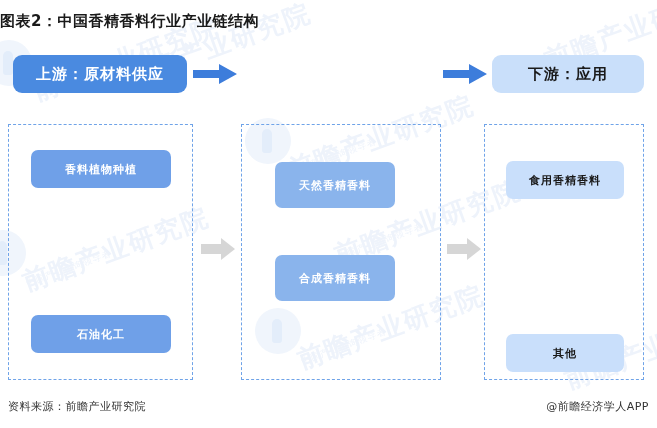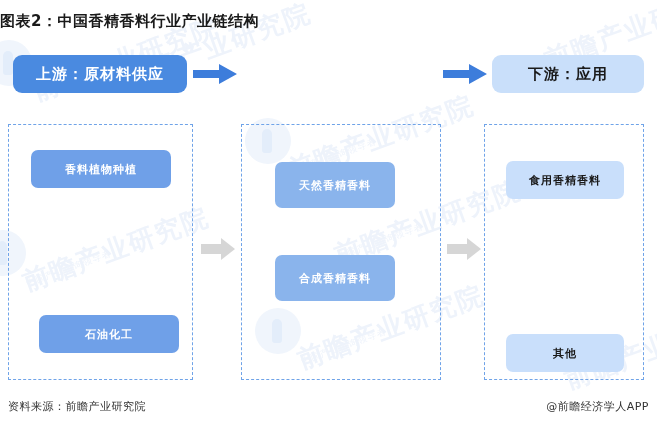--- a/index.html
+++ b/index.html
@@ -220,21 +220,21 @@
 
   <svg class="band-arrow a2" viewBox="0 0 44 20">
     <path d="M0 6 L26 6 L26 0 L44 10 L26 20 L26 14 L0 14 Z" fill="#3d7ddb"></path>
   </svg>
 
   <div class="band-box down">下游：应用</div>
 </div>
 
 <div class="col left">
   <div class="node lvl-up" style="top:25px;">香料植物种植</div>
-  <div class="node lvl-up" style="top:190px;margin-left:8px;">石油化工</div>
+  <div class="node lvl-up" style="top:190px;">石油化工</div>
 </div>
 
 <svg class="grey-arrow g1" viewBox="0 0 34 22">
   <path d="M0 6 L20 6 L20 0 L34 11 L20 22 L20 16 L0 16 Z" fill="#d6d6d6"></path>
 </svg>
 
 <div class="col mid">
   <div class="node lvl-mid" style="top:37px;">天然香精香料</div>
   <div class="node lvl-mid" style="top:130px;">合成香精香料</div>
 </div>

